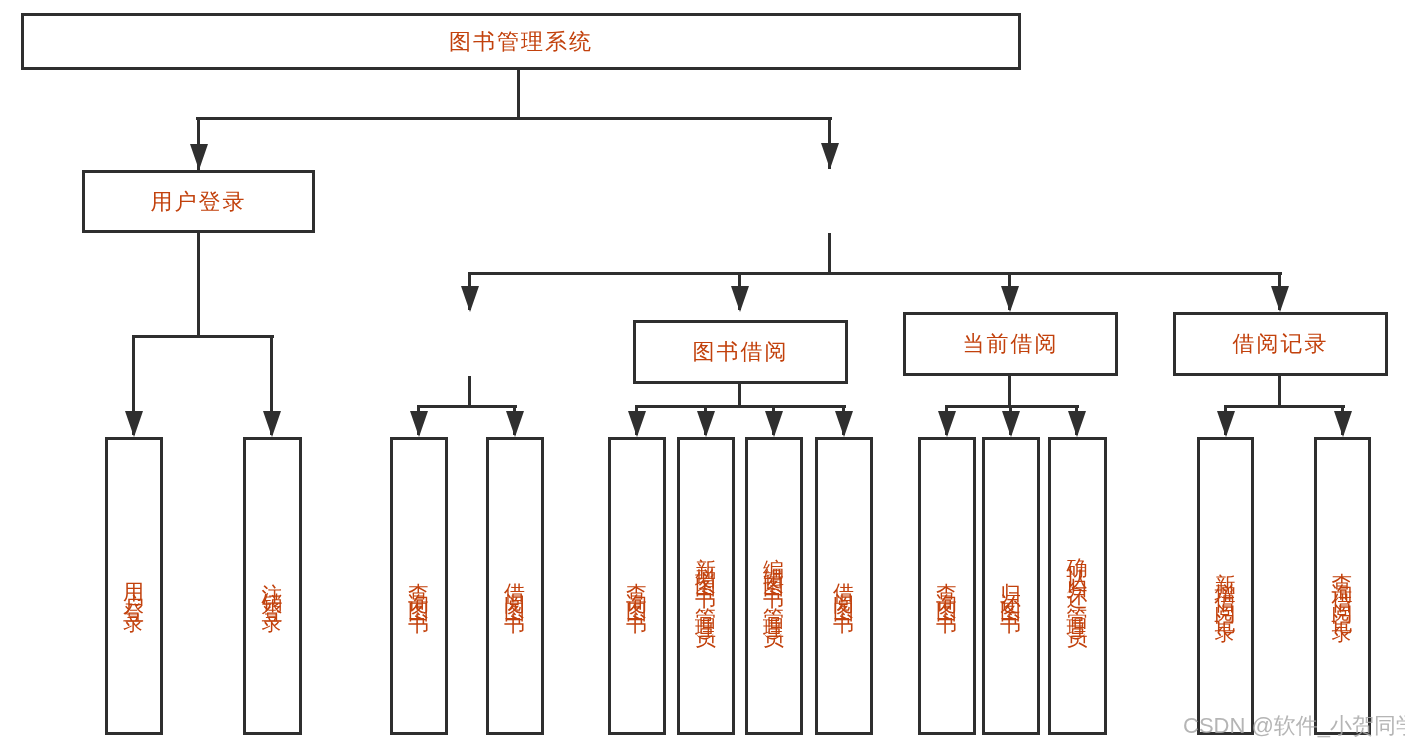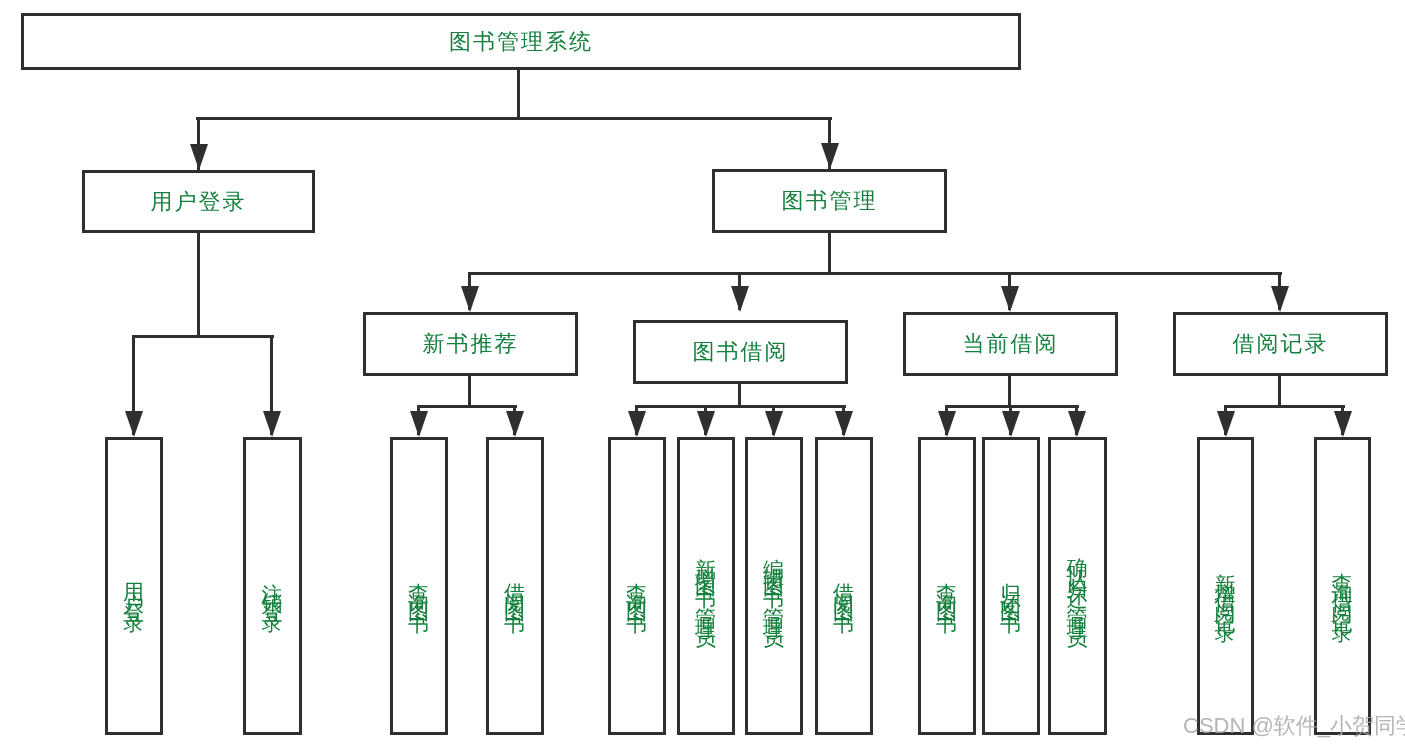--- a/index.html
+++ b/index.html
@@ -3,21 +3,21 @@
 <meta charset="utf-8">
 <style>
   html,body{margin:0;padding:0;background:#ffffff;}
   body{width:1405px;height:747px;overflow:hidden;
        font-family:"Liberation Sans","DejaVu Sans",sans-serif;}
   .canvas{position:relative;width:1405px;height:747px;background:#ffffff;}
 
   
   .node{position:absolute;box-sizing:border-box;background:#ffffff;
         border:3px solid #2f2f2f;display:flex;align-items:center;justify-content:center;
-        color:#15803d;z-index:2;}
+        color:#c2410c;z-index:2;}
   .node.h span{font-size:22px;letter-spacing:2px;white-space:nowrap;}
   .node.v span{writing-mode:vertical-rl;text-orientation:mixed;
                font-size:21px;letter-spacing:10px;line-height:1.1;white-space:nowrap;}
 
   
   .ln{position:absolute;background:#2f2f2f;z-index:1;}
 
   
   .ar{position:absolute;width:0;height:0;z-index:1;
       border-left:9px solid transparent;border-right:9px solid transparent;
@@ -31,27 +31,21 @@
 
 <div class="canvas">
 
   <div class="node h" style="left:21px;top:13px;width:1000px;height:57px">
     <span>图书管理系统</span>
   </div>
 
   <div class="node h" style="left:82px;top:170px;width:233px;height:63px">
     <span>用户登录</span>
   </div>
-  <div class="node h" style="left:712px;top:169px;width:235px;height:64px">
-    <span>图书管理</span>
-  </div>
 
-  <div class="node h" style="left:363px;top:312px;width:215px;height:64px">
-    <span>新书推荐</span>
-  </div>
   <div class="node h" style="left:633px;top:320px;width:215px;height:64px">
     <span>图书借阅</span>
   </div>
   <div class="node h" style="left:903px;top:312px;width:215px;height:64px">
     <span>当前借阅</span>
   </div>
   <div class="node h" style="left:1173px;top:312px;width:215px;height:64px">
     <span>借阅记录</span>
   </div>
 

